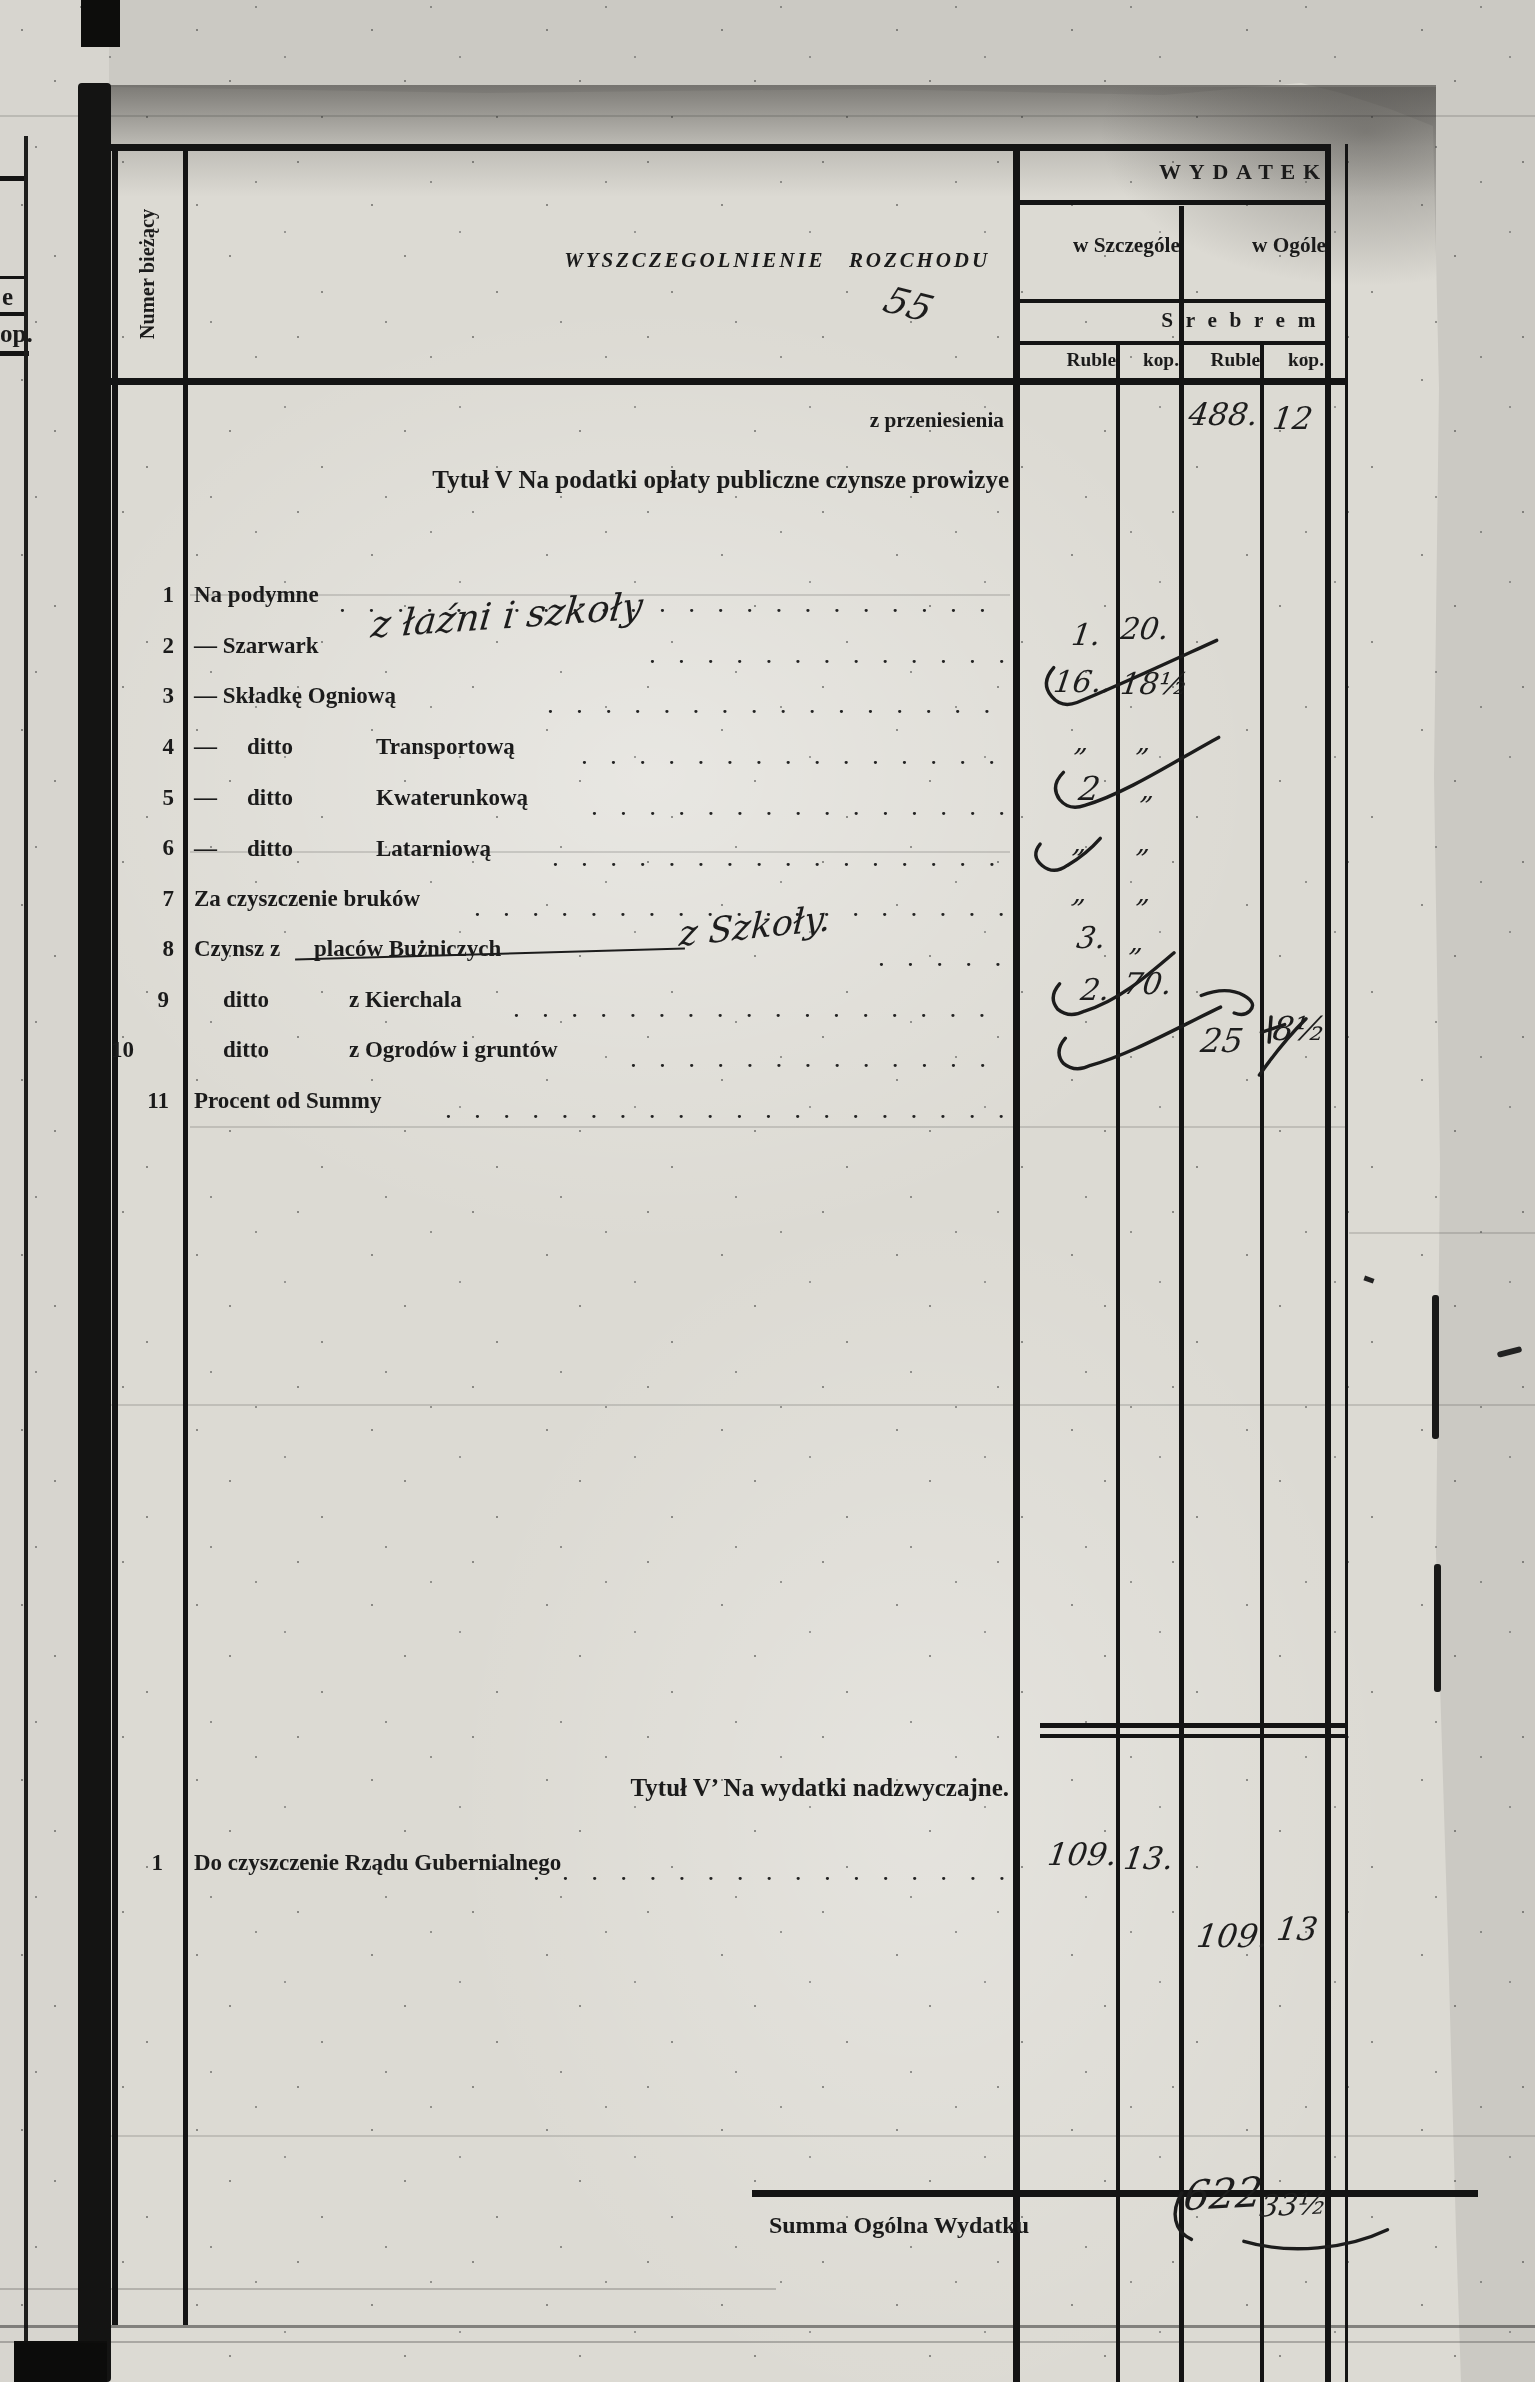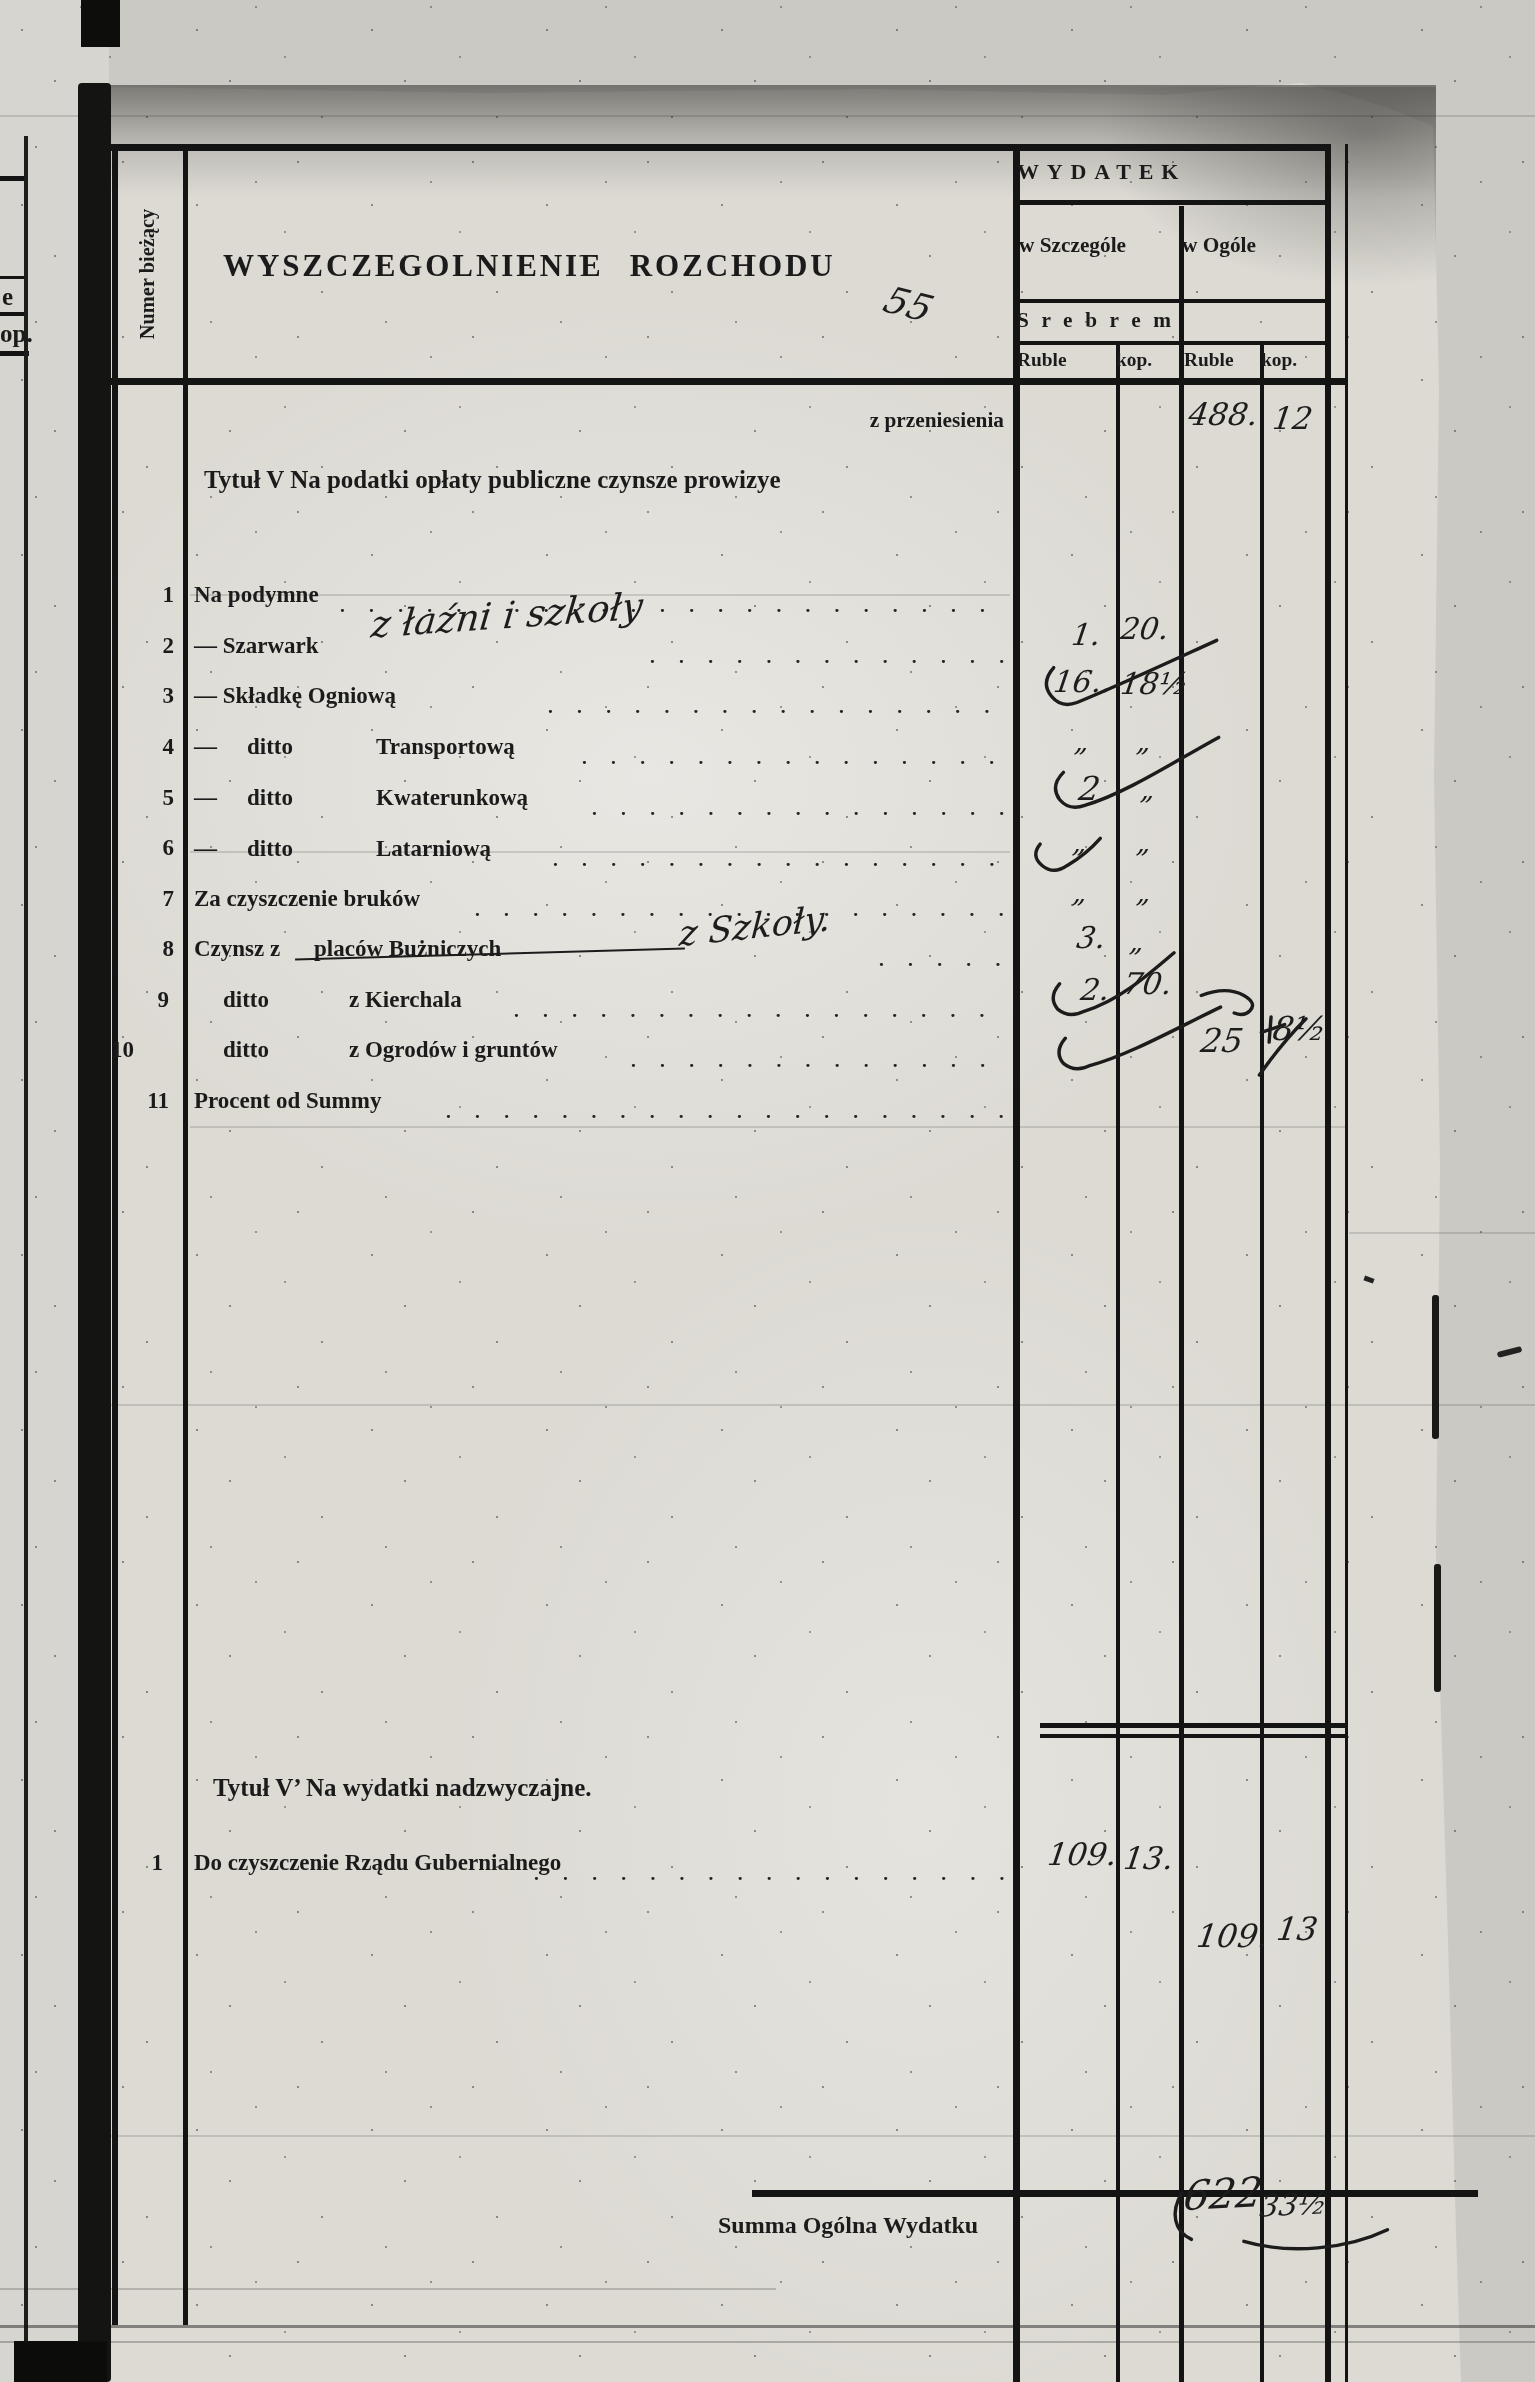--- a/index.html
+++ b/index.html
@@ -28,21 +28,21 @@
   .top-shade{left:109px;top:85px;width:1327px;height:112px;pointer-events:none;
     background:linear-gradient(to bottom, rgba(55,53,50,.58), rgba(55,53,50,.18) 55%, rgba(55,53,50,0));}
   .corner-shade{left:970px;top:87px;width:466px;height:252px;pointer-events:none;
     background:radial-gradient(369px 213px at 85% 18%, rgba(60,58,55,.45), rgba(60,58,55,0) 72%);}
   .gutter{left:78px;top:83px;width:33px;height:2299px;background:#141413;border-radius:3.9px;}
   .gutter-cap{left:81px;top:0;width:39px;height:47px;background:#0d0d0c;}
   .gutter-blob{left:13.6px;top:2341px;width:93px;height:42px;background:#0c0c0b;}
   .ln{background:#141414;}
   .faint{background:rgba(20,20,20,.14);}
   .pt{font-weight:bold;color:#1b1b1b;}
-  .ctr{text-align:left;}
+  .ctr{text-align:right;}
   .hw{font-family:"DejaVu Serif",serif;font-style:italic;color:#1d1d1d;transform:skewX(-8deg);}
   .dotrow{overflow:hidden;white-space:nowrap;font-weight:bold;font-size:19.4px;letter-spacing:9.7px;color:#222;}
   .strike{border-top:2.9px solid #1c1c1c;transform:rotate(-1.6deg);}
   .vtext{transform:translate(-50%,-50%) rotate(-90deg);white-space:nowrap;}
   svg.ink{position:absolute;left:0;top:0;pointer-events:none;}
 </style>
 </head>
 <body>
 
 <div class="scene">
@@ -96,21 +96,21 @@
   <div class="abs" style="left:0;top:2288px;width:776px;height:1.9px;background:rgba(20,20,20,.2);"></div>
   <div class="abs" style="left:0;top:2325px;width:1535px;height:2.9px;background:rgba(20,20,20,.45);"></div>
   <div class="abs" style="left:0;top:2341px;width:1535px;height:1.9px;background:rgba(20,20,20,.25);"></div>
 
   <div class="abs" style="left:1432px;top:1295px;width:6.8px;height:144px;background:#191918;border-radius:2.9px;"></div>
   <div class="abs" style="left:1434px;top:1564px;width:6.8px;height:128px;background:#191918;border-radius:2.9px;"></div>
   <div class="abs" style="left:1497px;top:1349px;width:25px;height:5.8px;background:#222;transform:rotate(-14deg);border-radius:2.9px;"></div>
   <div class="abs" style="left:1364px;top:1277px;width:9.7px;height:4.9px;background:#222;transform:rotate(20deg);"></div>
 
   <div class="abs pt vtext" style="left:147px;top:274px;font-size:20.4px;">Numer bieżący</div>
-  <div class="abs pt ctr" style="left:223px;top:248px;width:767px;font-size:31px;letter-spacing:2.9px;word-spacing:15.5px;">WYSZCZEGOLNIENIE ROZCHODU</div>
+  <div class="abs pt ctr" style="left:223px;top:248px;width:767px;font-size:21px;letter-spacing:2.9px;word-spacing:15.5px;font-style:italic;">WYSZCZEGOLNIENIE ROZCHODU</div>
   <div class="abs hw" style="left:885px;top:283px;font-size:37px;transform:rotate(14deg) skewX(-8deg);">55</div>
 
   <div class="abs pt ctr" style="left:1017px;top:159px;width:311px;font-size:22px;letter-spacing:7.8px;">WYDATEK</div>
   <div class="abs pt ctr" style="left:1019px;top:233px;width:161px;font-size:21.3px;">w Szczególe</div>
   <div class="abs pt ctr" style="left:1182px;top:233px;width:144px;font-size:21.3px;">w Ogóle</div>
   <div class="abs pt ctr" style="left:1017px;top:308px;width:311px;font-size:21.3px;letter-spacing:12.6px;">Srebrem</div>
   <div class="abs pt ctr" style="left:1017px;top:349px;width:99px;font-size:19.4px;">Ruble</div>
   <div class="abs pt ctr" style="left:1116px;top:349px;width:63px;font-size:19.4px;">kop.</div>
   <div class="abs pt ctr" style="left:1184px;top:349px;width:76px;font-size:19.4px;">Ruble</div>
   <div class="abs pt ctr" style="left:1261px;top:349px;width:63px;font-size:19.4px;">kop.</div>

